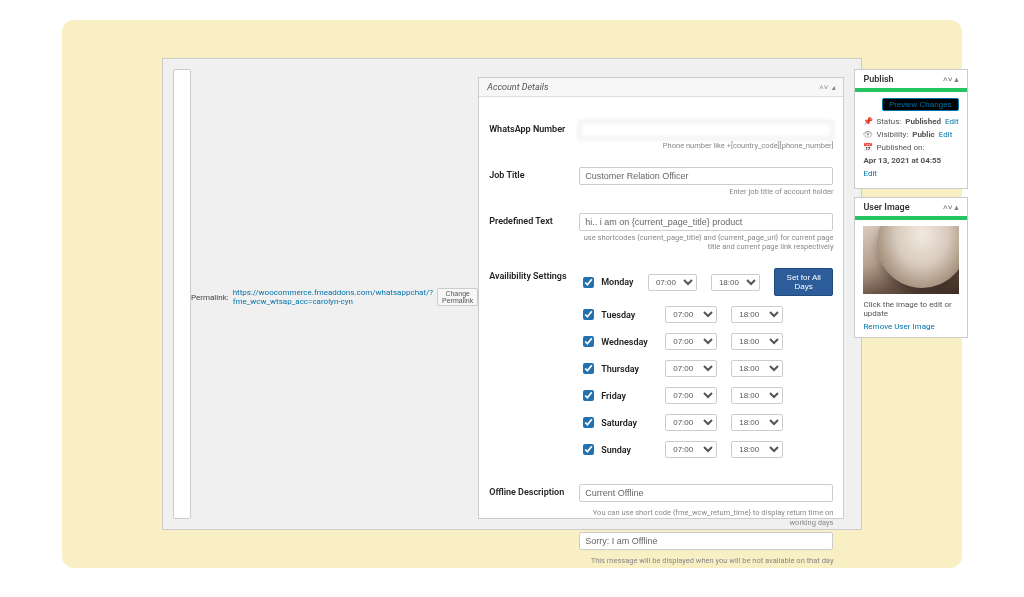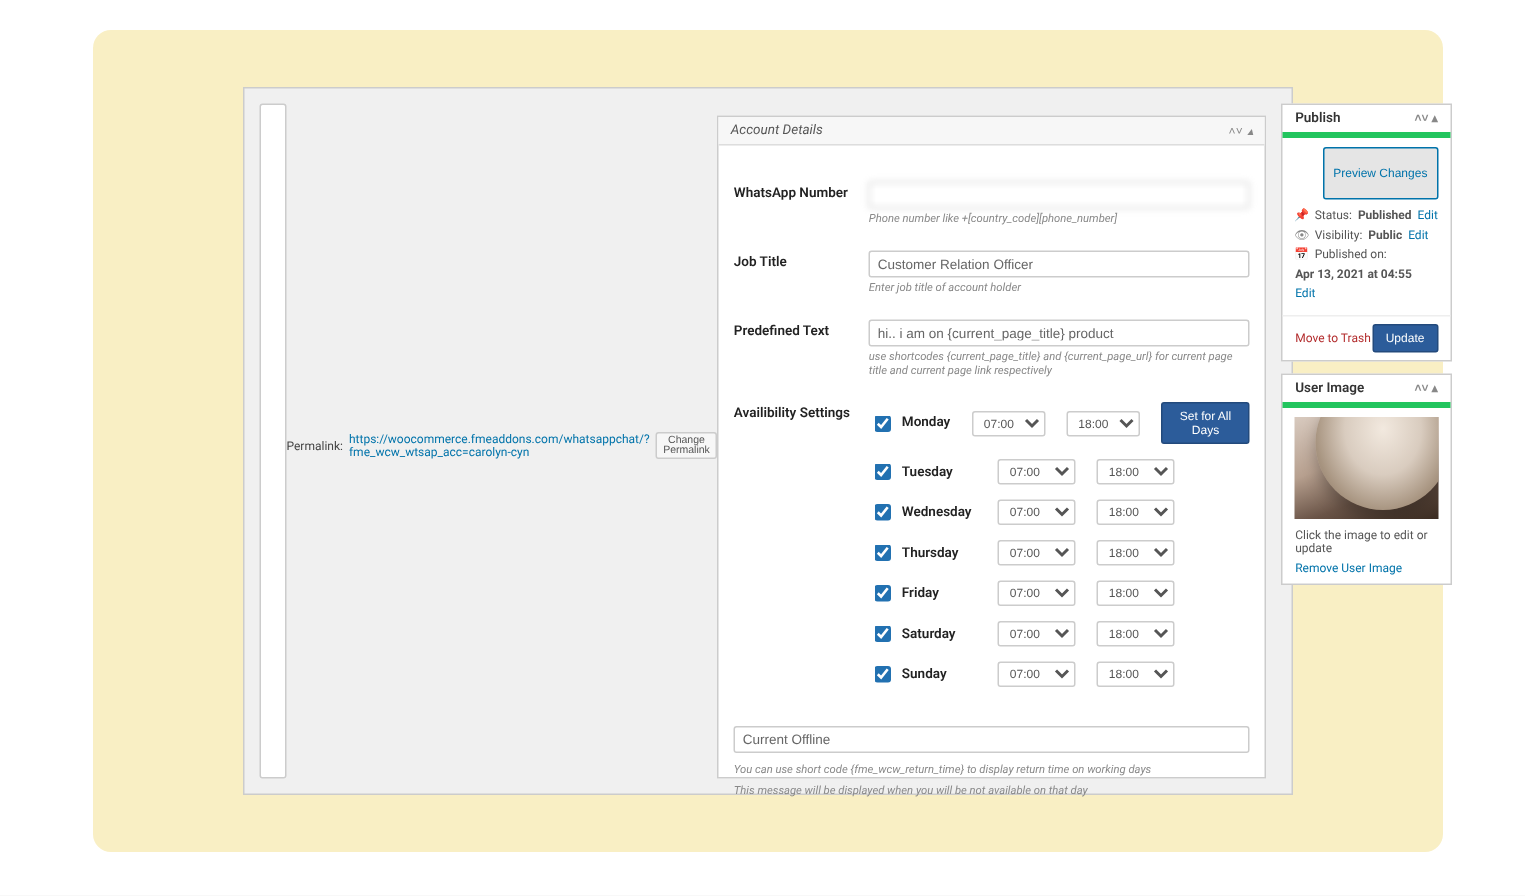--- a/index.html
+++ b/index.html
@@ -91,21 +91,21 @@
 }
 .form-row > .fld { flex: 1; }
 .txt-input {
   width: 100%;
   border: 1px solid #ccc;
   border-radius: 2px;
   padding: 3px 5px;
   font-size: 9px;
   color: #666;
 }
-.hint { font-size: 7.5px; color: #888; font-style: italic; margin-top: 2px; line-height: 1.3; }
+.hint { font-size: 7.5px; color: #888; margin-top: 2px; line-height: 1.3; text-align: right; }
 
 .day-row {
   display: flex;
   align-items: center;
   gap: 14px;
   margin-bottom: 10px;
 }
 .day-chk { display: flex; align-items: center; gap: 4px; width: 72px; font-size: 9px; color: #222; font-weight:600;}
 .day-chk input { accent-color: #2271b1; width: 11px; height: 11px; }
 select.time-sel {
@@ -145,23 +145,23 @@
   border-top: 1px solid #eee;
   padding: 5px 8px;
   display: flex;
   justify-content: space-between;
   align-items: center;
 }
 .danger-link { color: #b32d2e; font-size: 8px; cursor: pointer;}
 .outline-btn {
   border: 1px solid #0073aa;
   color: #0073aa;
-  background: #e5e5e5;
+  background: #000000;
   font-size: 8px;
-  padding: 12px 6px;
+  padding: 1px 6px;
   border-radius: 2px;
   cursor: pointer;
 }
 .user-img {
   width: 100%;
   height: 68px;
   background: linear-gradient(160deg, #d8cabf 0%, #b7a08f 40%, #6a5447 70%, #3b2c22 100%);
   position: relative;
   overflow: hidden;
   display: block;
@@ -284,23 +284,25 @@
                     <input type="checkbox" checked="" style="">
                     <span>Sunday</span>
                   </label>
                   <select class="time-sel"><option>07:00</option></select>
                   <select class="time-sel"><option>18:00</option></select>
                 </div>
               </div>
           </div>
 
           <div class="form-row">
+            <div class="lbl">Offline Description</div>
             <div class="fld">
               <input class="txt-input mb4" value="Current Offline" style="">
               <div class="hint mb4">You can use short code {fme_wcw_return_time} to display return time on working days</div>
+              <input class="txt-input mb4" value="Sorry: I am Offline" style="">
               <div class="hint">This message will be displayed when you will be not available on that day</div>
             </div>
           </div>
 
         </div>
       </div>
     </div>
 
     <div class="side-col">
 
@@ -330,24 +332,20 @@
           </div>
           <div class="sb-line" style="flex-wrap:wrap;">
             <span class="ic">📅</span>
             <span>Published on:</span>
             <b>Apr 13, 2021 at 04:55</b>
           </div>
           <div class="sb-line">
               <a class="sb-link">Edit</a>
             </div>
         </div>
-        <div class="sb-footer">
-          <span class="danger-link">Move to Trash</span>
-          <button class="btn-primary">Update</button>
-        </div>
       </div>
 
       <div class="sb-box">
         <div class="sb-header">
           <span>User Image</span>
           <span class="hdr-controls">
             <span class="caret">˄˅</span>
             <span class="caret">▴</span>
           </span>
         </div>

